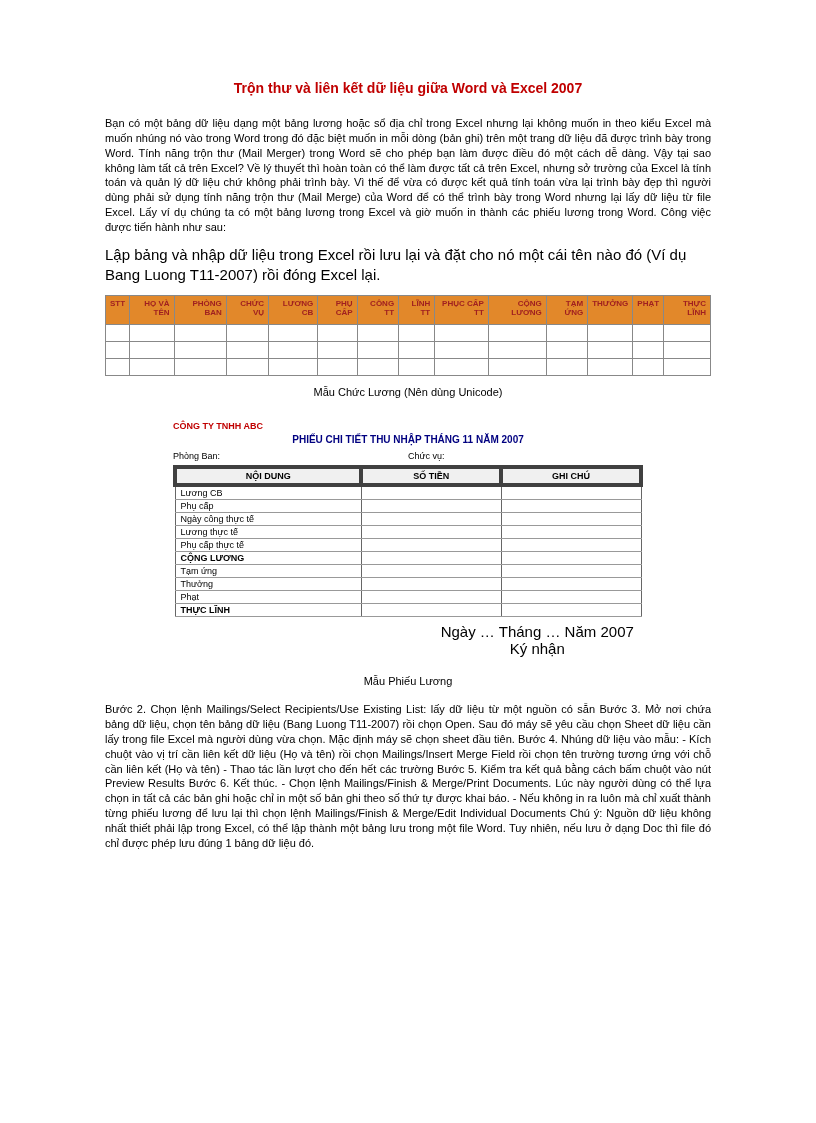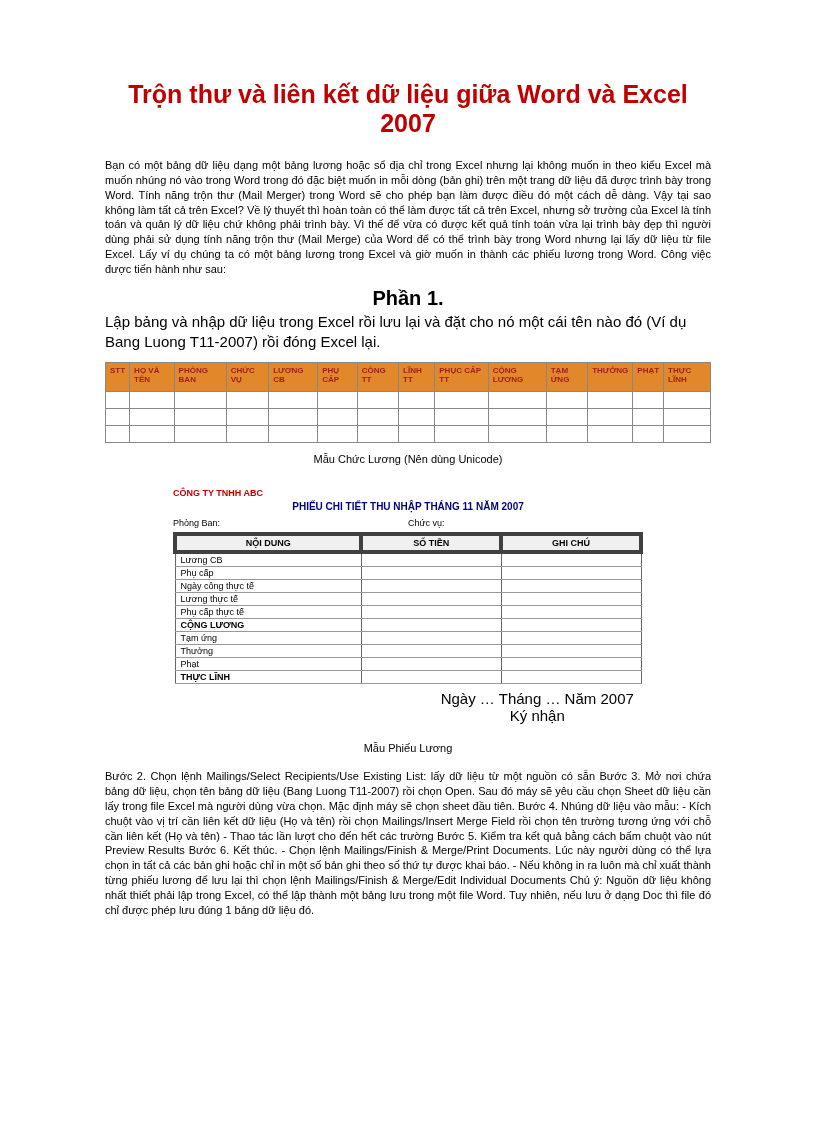--- a/index.html
+++ b/index.html
@@ -7,21 +7,21 @@
     background: #fff;
     margin: 0;
     padding: 0;
     width: 816px;
   }
   .page {
     padding: 80px 105px 80px 105px;
   }
   .title {
     color: #c00000;
-    font-size: 25px;
+    font-size: 14px;
     font-weight: bold;
     text-align: center;
     margin-bottom: 20px;
   }
   .intro {
     font-size: 11px;
     color: #000;
     text-align: justify;
     line-height: 1.35;
     margin-bottom: 10px;
@@ -52,21 +52,21 @@
   .excel-table {
     border-collapse: collapse;
     font-size: 8px;
     font-weight: bold;
   }
   .excel-table th {
     background: #e2882a;
     color: #a02020;
     border: 1px solid #888;
     padding: 3px 4px;
-    text-align: left;
+    text-align: right;
     vertical-align: top;
     height: 22px;
   }
   .excel-table td {
     border: 1px solid #888;
     padding: 2px 3px;
     height: 12px;
     background: #fff;
   }
   .caption {
@@ -140,21 +140,20 @@
     margin-top: 5px;
   }
 </style>
 </head>
 <body>
 
 <div class="page">
   <div class="title">Trộn thư và liên kết dữ liệu giữa Word và Excel 2007</div>
   <div class="intro">Bạn có một bảng dữ liệu dạng một bảng lương hoặc sổ địa chỉ trong Excel nhưng lại không muốn in theo kiểu Excel mà muốn nhúng nó vào trong Word trong đó đặc biệt muốn in mỗi dòng (bản ghi) trên một trang dữ liệu đã được trình bày trong Word. Tính năng trộn thư (Mail Merger) trong Word sẽ cho phép bạn làm được điều đó một cách dễ dàng. Vậy tại sao không làm tất cả trên Excel? Về lý thuyết thì hoàn toàn có thể làm được tất cả trên Excel, nhưng sở trường của Excel là tính toán và quản lý dữ liệu chứ không phải trình bày. Vì thế để vừa có được kết quả tính toán vừa lại trình bày đẹp thì người dùng phải sử dụng tính năng trộn thư (Mail Merge) của Word để có thể trình bày trong Word nhưng lại lấy dữ liệu từ file Excel. Lấy ví dụ chúng ta có một bảng lương trong Excel và giờ muốn in thành các phiếu lương trong Word. Công việc được tiến hành như sau:</div>
 
-  <div class="section-header">Phần 1.</div>
   <div class="section-desc">Lập bảng và nhập dữ liệu trong Excel rồi lưu lại và đặt cho nó một cái tên nào đó (Ví dụ Bang Luong T11-2007) rồi đóng Excel lại.</div>
 
   <div class="table-wrap">
     <table class="excel-table">
       <thead>
         <tr>
           <th>STT</th>
           <th>HỌ VÀ TÊN</th>
           <th>PHÒNG BAN</th>
           <th>CHỨC VỤ</th>

